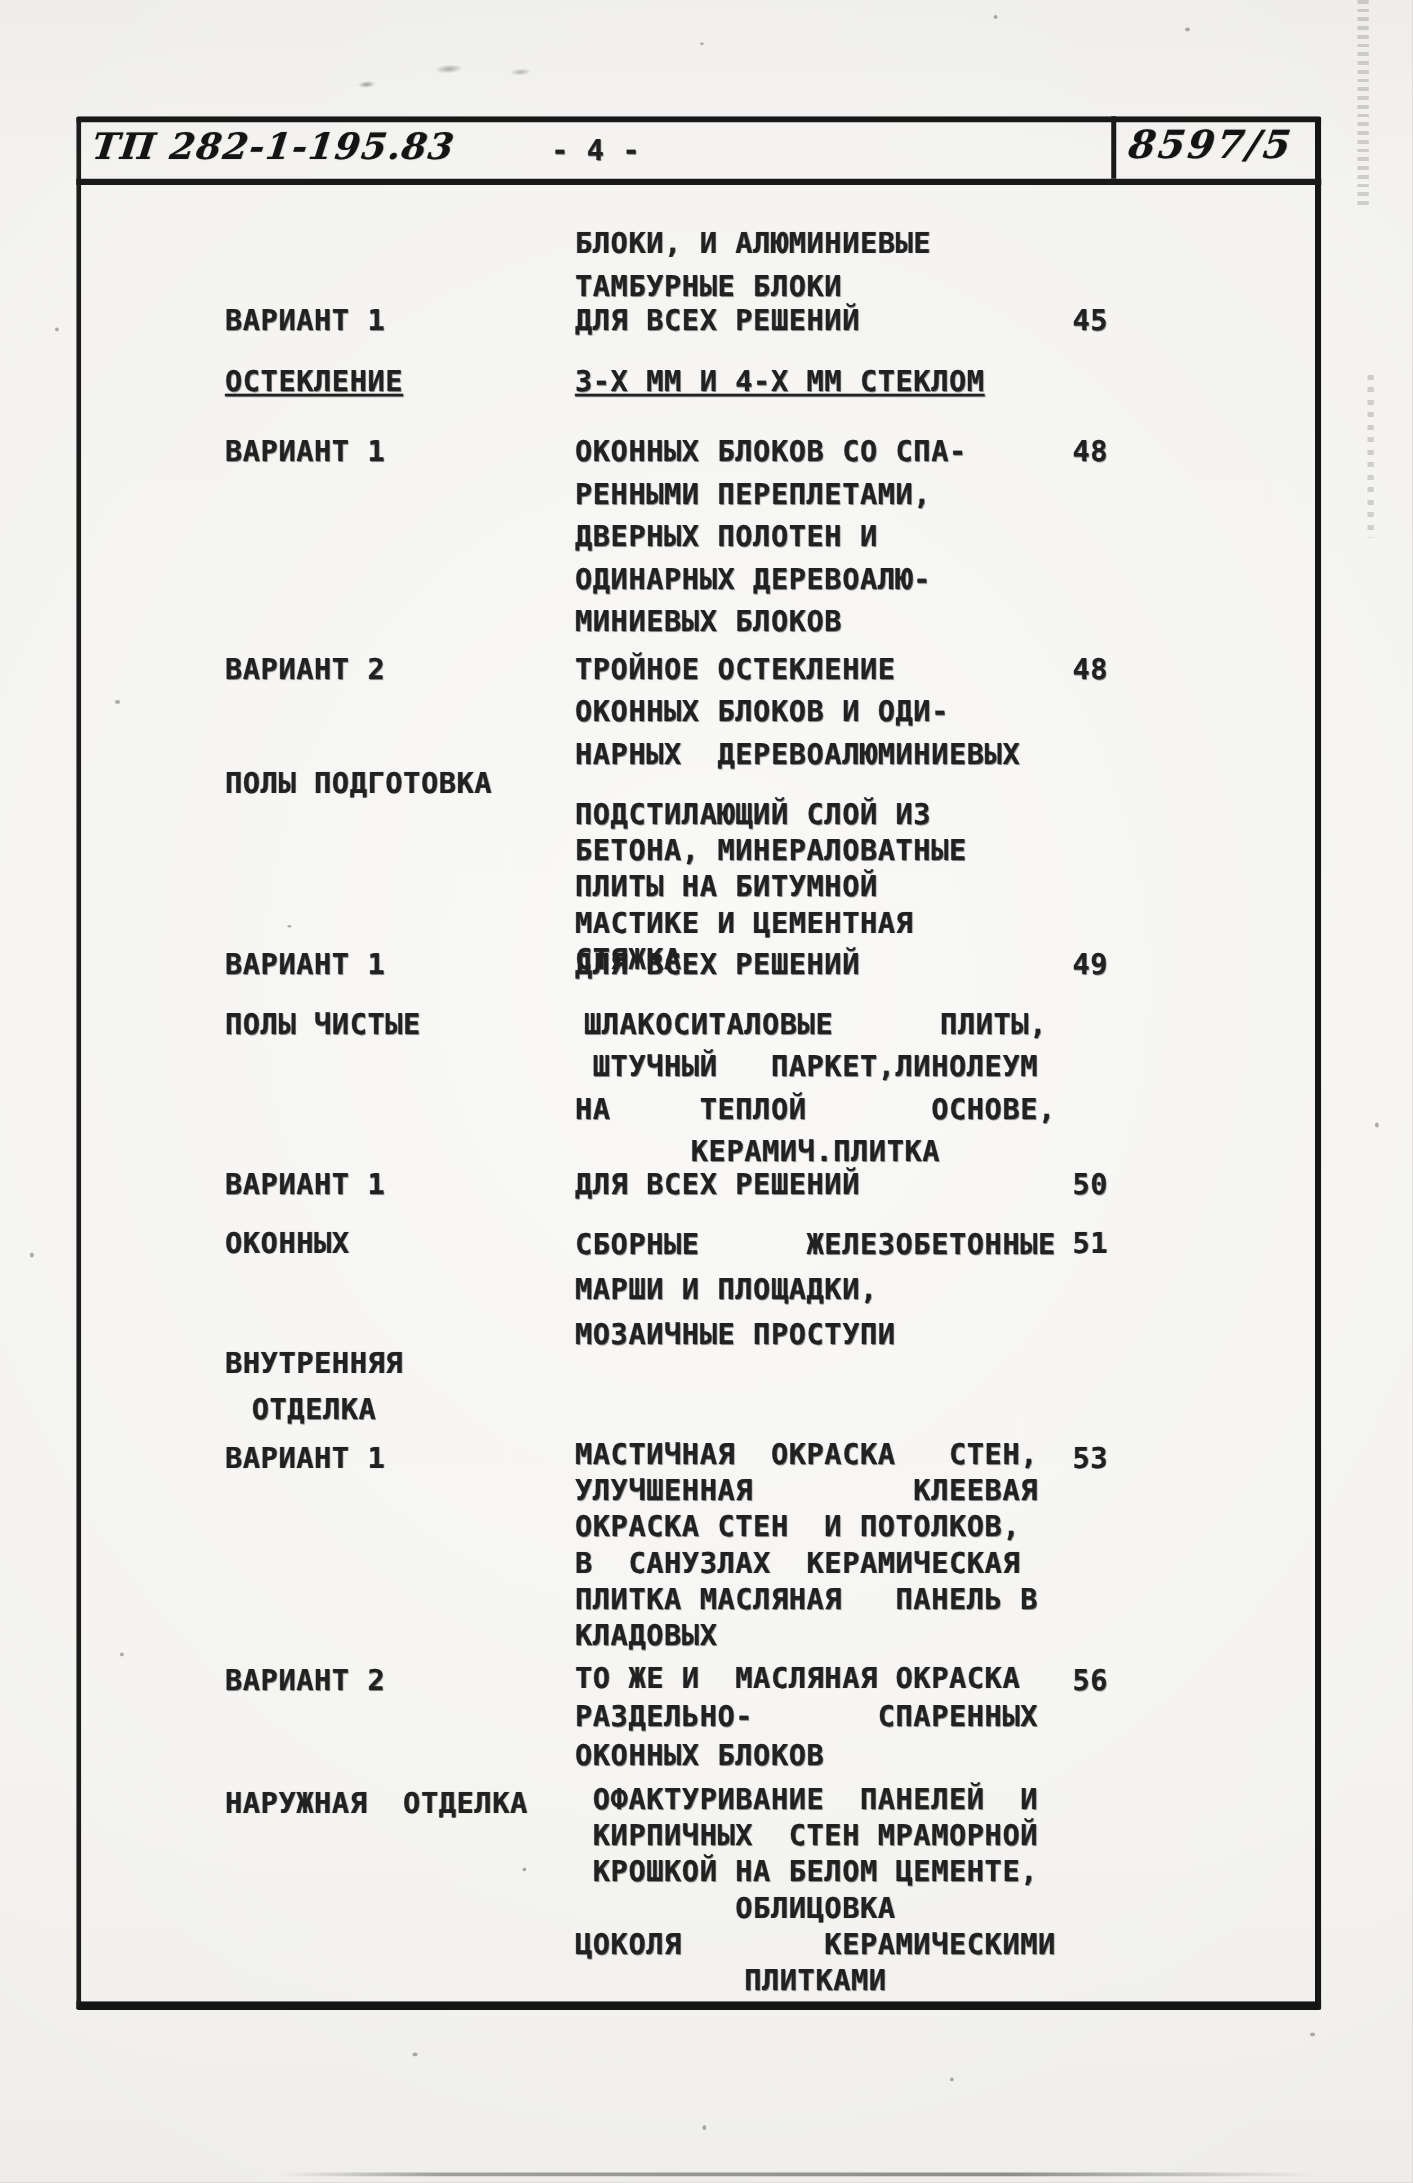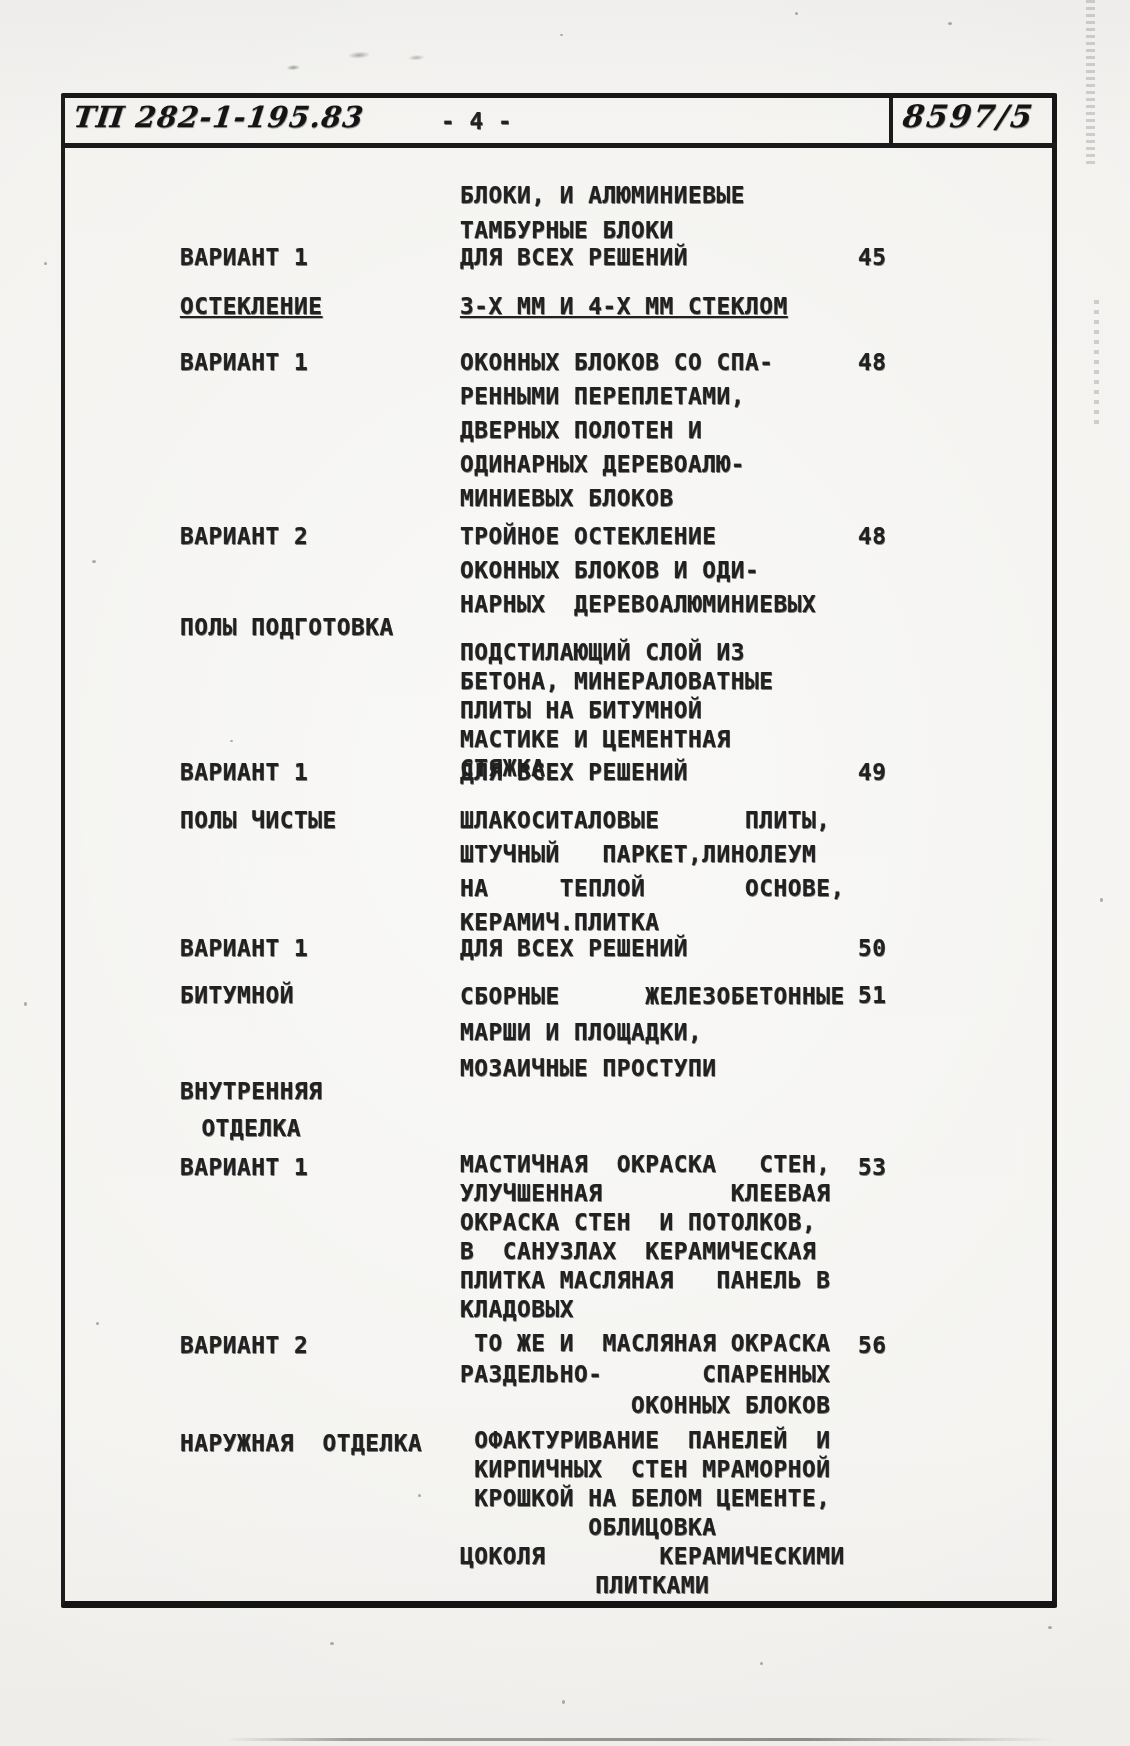--- a/index.html
+++ b/index.html
@@ -63,26 +63,26 @@
   .section .pagenum{left:858px;text-align:center;}
 
   
   .s0  .body{top:178px;}
   .s1  .label,.s1 .body,.s1 .pagenum{top:240px;}
   .s2  .label,.s2 .body{top:289px;text-decoration:underline;}
   .s3  .label,.s3 .body,.s3 .pagenum{top:345px;} .s3 .body{line-height:34px;}
   .s4  .label,.s4 .body,.s4 .pagenum{top:519px;} .s4 .body{line-height:34px;}
   .s5  .label,.s5 .body{top:610px;} .s5 .body{line-height:29px;margin-top:28px;}
   .s6  .label,.s6 .body,.s6 .pagenum{top:755px;}
-  .s7  .label,.s7 .body{top:803px;} .s7 .body{line-height:34px;}
+  .s7  .label,.s7 .body{top:803px;text-align:center;} .s7 .body{line-height:34px;}
   .s8  .label,.s8 .body,.s8 .pagenum{top:931px;}
   .s9  .label,.s9 .body,.s9 .pagenum{top:978px;} .s9 .body{line-height:36px;}
   .s10 .label{top:1073px;line-height:37px;text-align:center;}
   .s11 .label,.s11 .body,.s11 .pagenum{top:1150px;} .s11 .body{line-height:29px;}
-  .s12 .label,.s12 .body,.s12 .pagenum{top:1328px;} .s12 .body{line-height:31px;text-align:right;}
+  .s12 .label,.s12 .body,.s12 .pagenum{top:1328px;} .s12 .body{line-height:31px;}
   .s13 .label,.s13 .body{top:1426px;} .s13 .body{line-height:29px;text-align:center;}
 
   
   .speck{position:absolute;background:#6b6965;border-radius:50%;opacity:0.55;}
   #smudge-top{
     position:absolute;left:255px;top:48px;width:190px;height:26px;
     background:
       radial-gradient(ellipse 10px 4px at 20% 60%, rgba(70,70,68,0.5), rgba(0,0,0,0) 70%),
       radial-gradient(ellipse 16px 5px at 55% 30%, rgba(80,80,76,0.45), rgba(0,0,0,0) 70%),
       radial-gradient(ellipse 12px 4px at 85% 55%, rgba(90,88,84,0.4), rgba(0,0,0,0) 70%);
@@ -191,21 +191,21 @@
 КЕРАМИЧ.ПЛИТКА</div>
   </div>
 
   <div class="section s8">
     <div class="tw label">ВАРИАНТ 1</div>
     <div class="tw body">ДЛЯ ВСЕХ РЕШЕНИЙ</div>
     <div class="tw pagenum">50</div>
   </div>
 
   <div class="section s9">
-    <div class="tw label">БИТУМНОЙ</div>
+    <div class="tw label">ОКОННЫХ</div>
     <div class="tw body">СБОРНЫЕ      ЖЕЛЕЗОБЕТОННЫЕ
 МАРШИ И ПЛОЩАДКИ,
 МОЗАИЧНЫЕ ПРОСТУПИ</div>
     <div class="tw pagenum">51</div>
   </div>
 
   <div class="section s10">
     <div class="tw label">ВНУТРЕННЯЯ
 ОТДЕЛКА</div>
   </div>

